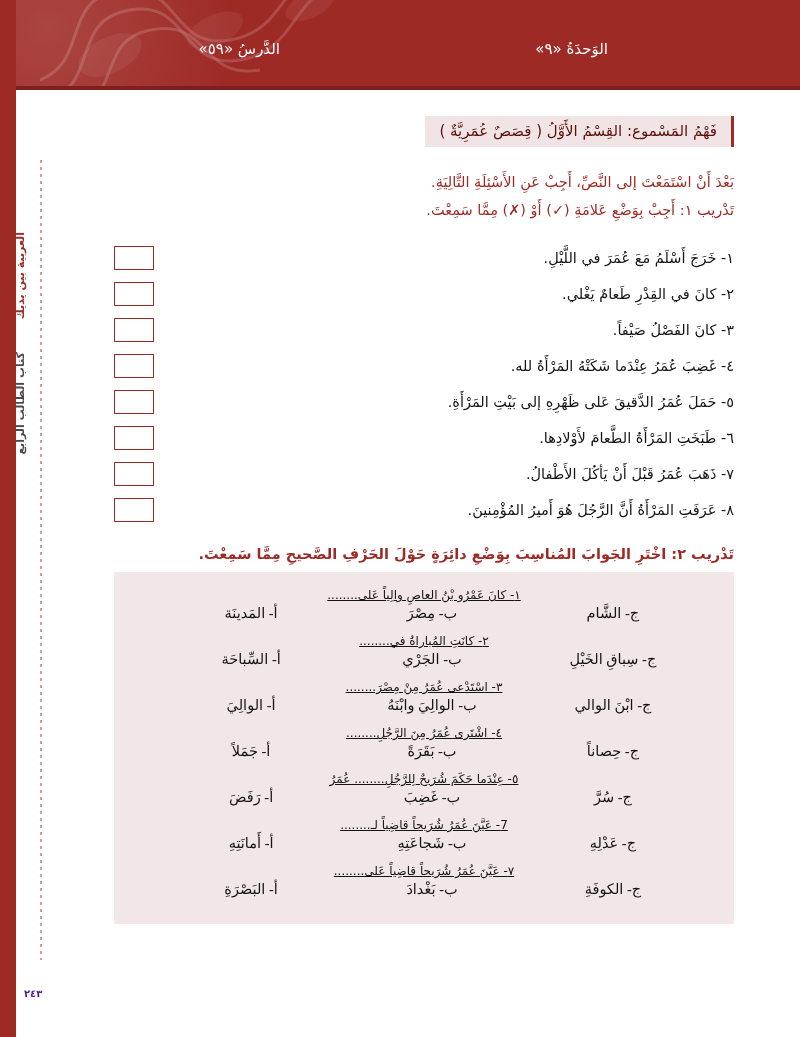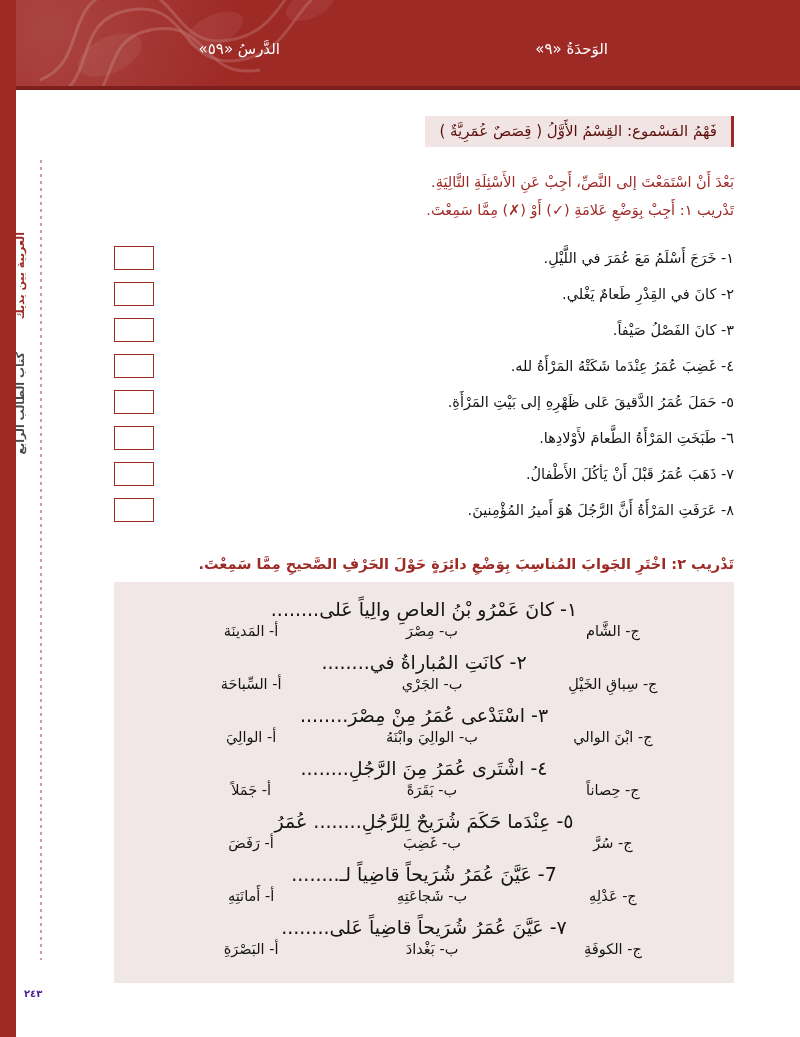--- a/index.html
+++ b/index.html
@@ -154,50 +154,51 @@
   .ex1-text {
     flex: 1 1 auto;
     order: 1;
     font-size: 14.5px;
     text-align: right;
     padding-left: 14px;
     color: #141414;
   }
 
   .instr2 {
-    margin-top: 28px;
+    margin-top: 18px;
     font-size: 14.5px;
     font-weight: bold;
     color: #9e2a26;
     text-align: right;
   }
 
   
   .ex2 {
     margin-top: 10px;
     background: #f1e7e6;
     padding: 14px 18px 16px 18px;
     width: 620px;
     box-sizing: border-box;
   }
   .ex2-item { margin-bottom: 4px; }
   .ex2-stem {
-    font-size: 19px;
+    font-size: 12px;
     text-align: center;
     color: #141414;
     padding: 2px 0 3px 0;
+    text-decoration: underline;
   }
   .ex2-choices {
     display: flex;
     justify-content: space-between;
     font-size: 14.5px;
     color: #141414;
     padding: 0 14px 6px 30px;
   }
-  .ex2-choices span { white-space: nowrap; }
+  .ex2-choices span { white-space: nowrap; font-family: Liberation Serif, serif; }
   .ch-a { width: 33%; text-align: center; }
   .ch-b { width: 33%; text-align: center; }
   .ch-c { width: 33%; text-align: center; }
 </style>
 </head>
 <body>
 
 <div class="header">
   <svg class="swirl" viewBox="0 0 330 150">
     <g fill="none" stroke="#ffffff" stroke-opacity="0.45" stroke-width="3">

